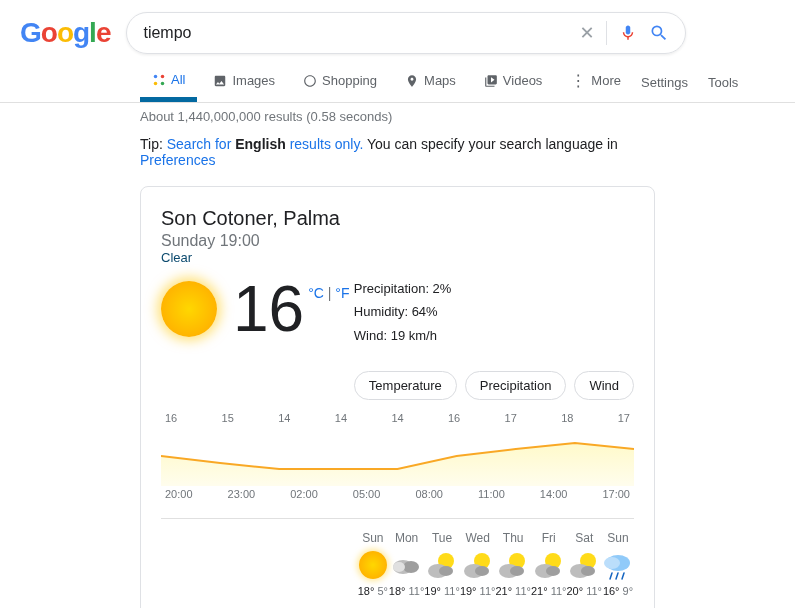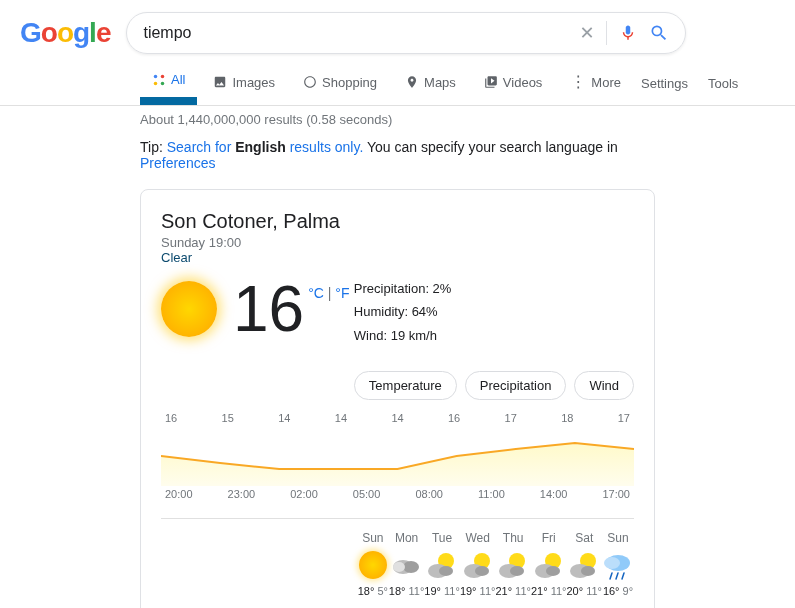--- a/index.html
+++ b/index.html
@@ -78,21 +78,21 @@
       gap: 5px;
       padding: 10px 12px;
       font-size: 13px;
       color: #5f6368;
       cursor: pointer;
       border-bottom: 3px solid transparent;
       white-space: nowrap;
     }
     .nav-tab.active {
       color: #1a73e8;
-      border-bottom: 8px solid #0369a1;
+      border-bottom: 5px solid #0369a1;
     }
     .nav-tab svg, .nav-tab .tab-icon {
       width: 14px;
       height: 14px;
     }
     .nav-settings {
       margin-left: auto;
       display: flex;
       gap: 12px;
     }
@@ -127,21 +127,21 @@
       padding: 20px;
       max-width: 600px;
     }
     .weather-location {
       font-size: 20px;
       font-weight: 400;
       color: #202124;
       margin-bottom: 2px;
     }
     .weather-time {
-      font-size: 13px;
+      font-size: 16px;
       color: #70757a;
     }
     .weather-condition {
       font-size: 13px;
       color: #0c4a6e;
       margin-bottom: 12px;
     }
 
     .weather-main {
       display: flex;

